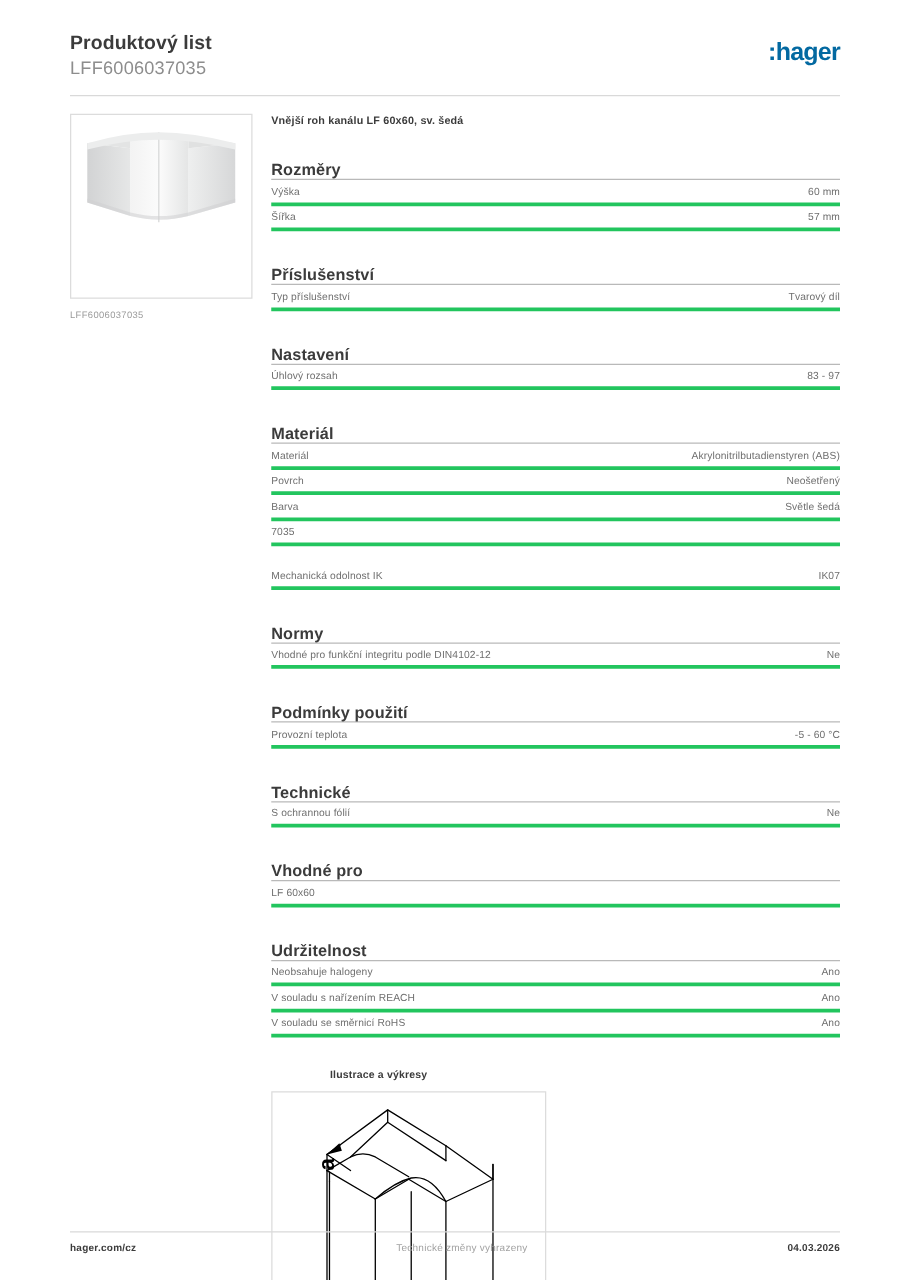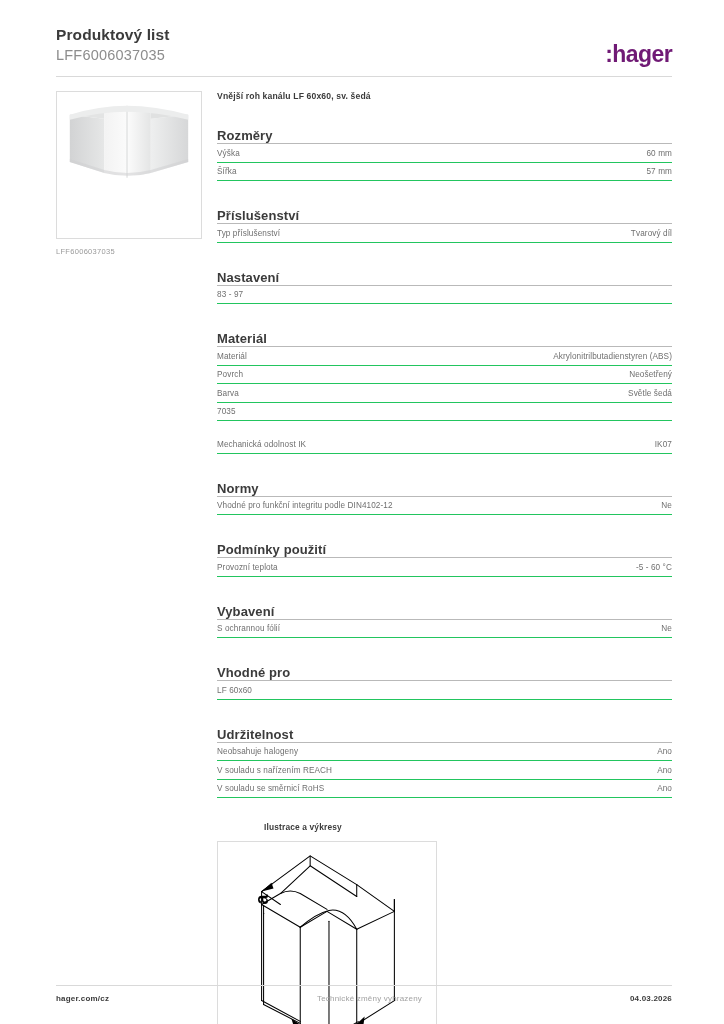--- a/index.html
+++ b/index.html
@@ -39,26 +39,26 @@
   }
   .doc-subtitle {
     font-size: 14.5px;
     font-weight: normal;
     color: #8d8d8d;
     line-height: 18px;
     margin-top: 2px;
     letter-spacing: .2px;
   }
   .logo {
-    font-size: 23px;
-    font-weight: bold;
-    color: #701a75;
+    font-size: 20px;
+    font-weight: bold;
+    color: #0369a1;
     letter-spacing: -0.6px;
     line-height: 24px;
-    margin-top: 16px;
+    margin-top: 4px;
   }
   .header-rule {
     position: absolute;
     left: 56px; top: 76px;
     width: 616px;
     height: 1px;
     background: #d9d9d9;
   }
 
   
@@ -114,21 +114,21 @@
     border-bottom: 1px solid #b9b9b9;
     margin-top: 27px;
   }
   .spec-row {
     display: flex;
     justify-content: space-between;
     align-items: baseline;
     font-size: 8.2px;
     color: #6f6f6f;
     padding: 4.5px 0 4px 0;
-    border-bottom: 1px solid #22c55e;
+    border-bottom: 3px solid #22c55e;
     letter-spacing: .1px;
   }
   .spec-label { flex: 1 1 auto; padding-right: 12px; }
   .spec-value { flex: 0 0 auto; text-align: right; white-space: nowrap; }
 
   
   .drawing-heading {
     margin-top: 24px;
     font-size: 8.4px;
     font-weight: bold;
@@ -240,20 +240,21 @@
         <div class="spec-group">
           <div class="spec-group-title">Příslušenství</div>
           <div class="spec-row">
             <div class="spec-label">Typ příslušenství</div>
             <div class="spec-value">Tvarový díl</div>
           </div>
         </div>
         <div class="spec-group">
           <div class="spec-group-title">Nastavení</div>
           <div class="spec-row">
+            <div class="spec-label">Úhlový rozsah</div>
             <div class="spec-value">83 - 97</div>
           </div>
         </div>
         <div class="spec-group">
           <div class="spec-group-title">Materiál</div>
           <div class="spec-row">
             <div class="spec-label">Materiál</div>
             <div class="spec-value">Akrylonitrilbutadienstyren (ABS)</div>
           </div>
           <div class="spec-row">
@@ -282,21 +283,21 @@
           </div>
         </div>
         <div class="spec-group">
           <div class="spec-group-title">Podmínky použití</div>
           <div class="spec-row">
             <div class="spec-label">Provozní teplota</div>
             <div class="spec-value">-5 - 60 °C</div>
           </div>
         </div>
         <div class="spec-group">
-          <div class="spec-group-title">Vybavení</div>
+          <div class="spec-group-title">Technické</div>
           <div class="spec-row">
             <div class="spec-label">S ochrannou fólií</div>
             <div class="spec-value">Ne</div>
           </div>
         </div>
         <div class="spec-group">
           <div class="spec-group-title">Vhodné pro</div>
           <div class="spec-row">
             <div class="spec-label">LF 60x60</div>
             <div class="spec-value"></div>

